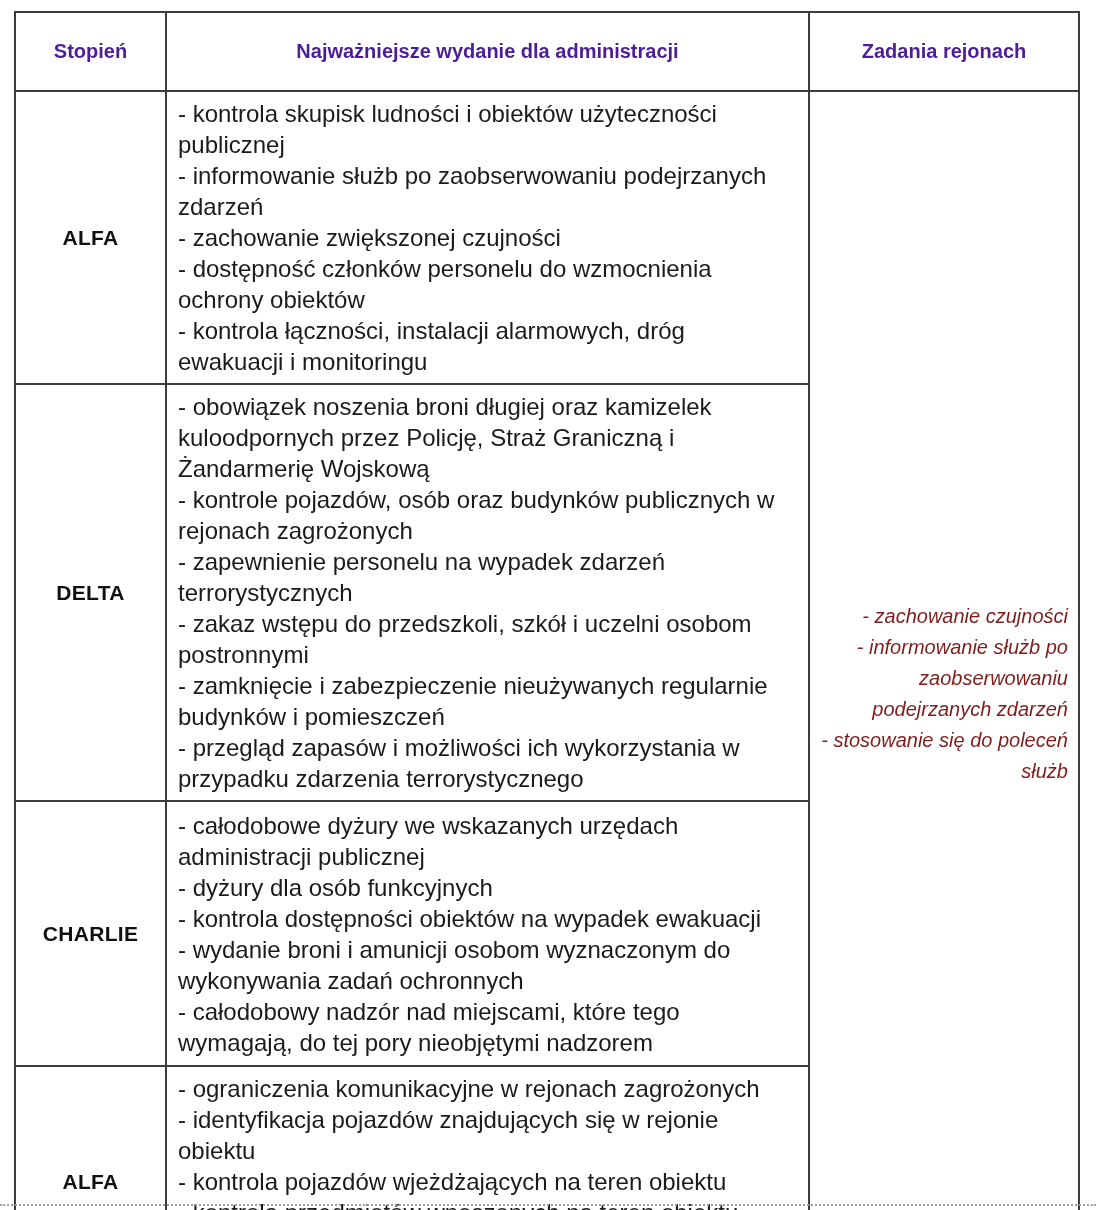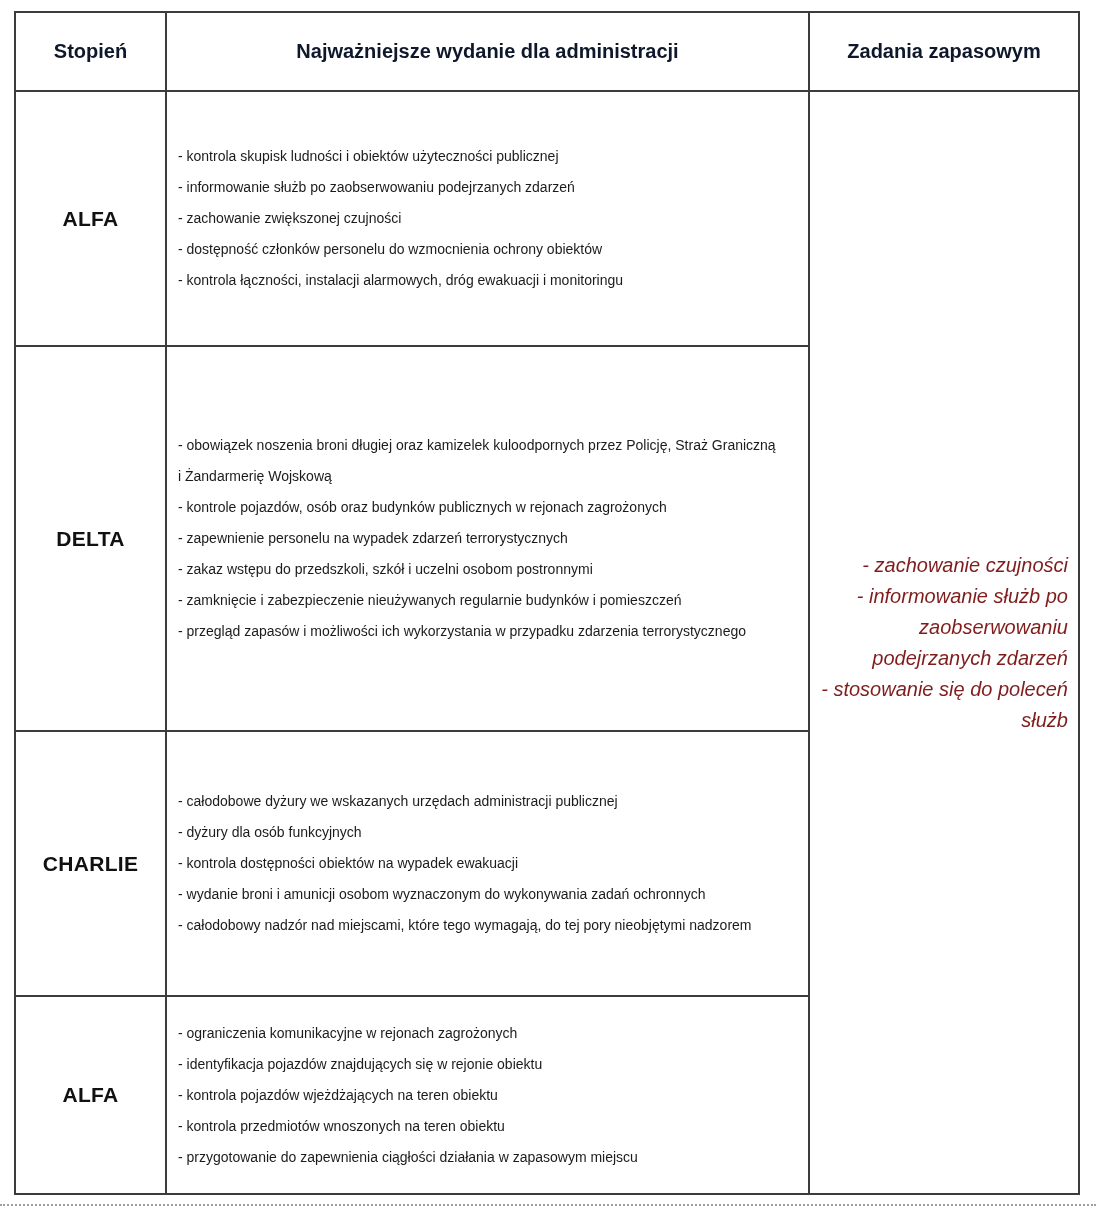--- a/index.html
+++ b/index.html
@@ -37,32 +37,32 @@
   tr.header-row { height: 79px; }
   tr.row-alfa    { height: 255px; }
   tr.row-bravo   { height: 385px; }
   tr.row-charlie { height: 265px; }
   tr.row-delta   { height: 198px; }
 
   th.head-cell {
     font-size: 20px;
     font-weight: 700;
     text-align: center;
-    color: #0f172a;
+    color: #4c1d95;
     padding: 0 6px;
   }
   td.level-cell {
     font-size: 21px;
     font-weight: 700;
     text-align: center;
     color: #111111;
     letter-spacing: 0.3px;
   }
   td.tasks-cell {
-    font-size: 14px;
+    font-size: 24px;
     line-height: 31px;
     text-align: left;
     padding: 6px 26px 6px 11px;
     white-space: pre-line;
     color: #1b1b1b;
   }
   td.citizen-cell {
     font-size: 20px;
     line-height: 31px;
     text-align: right;
@@ -89,21 +89,21 @@
     <colgroup>
       <col class="c-level">
       <col class="c-tasks">
       <col class="c-citizen">
     </colgroup>
 
     <tbody>
         <tr class="header-row">
       <th class="head-cell">Stopień</th>
       <th class="head-cell">Najważniejsze wydanie dla administracji</th>
-      <th class="head-cell">Zadania zapasowym</th>
+      <th class="head-cell">Zadania rejonach</th>
     </tr>
 
     <tr class="row-alfa">
       <td class="level-cell">ALFA</td>
       <td class="tasks-cell">- kontrola skupisk ludności i obiektów użyteczności publicznej
 - informowanie służb po zaobserwowaniu podejrzanych zdarzeń
 - zachowanie zwiększonej czujności
 - dostępność członków personelu do wzmocnienia ochrony obiektów
 - kontrola łączności, instalacji alarmowych, dróg ewakuacji i monitoringu</td>
       <td class="citizen-cell" rowspan="4">- zachowanie czujności

